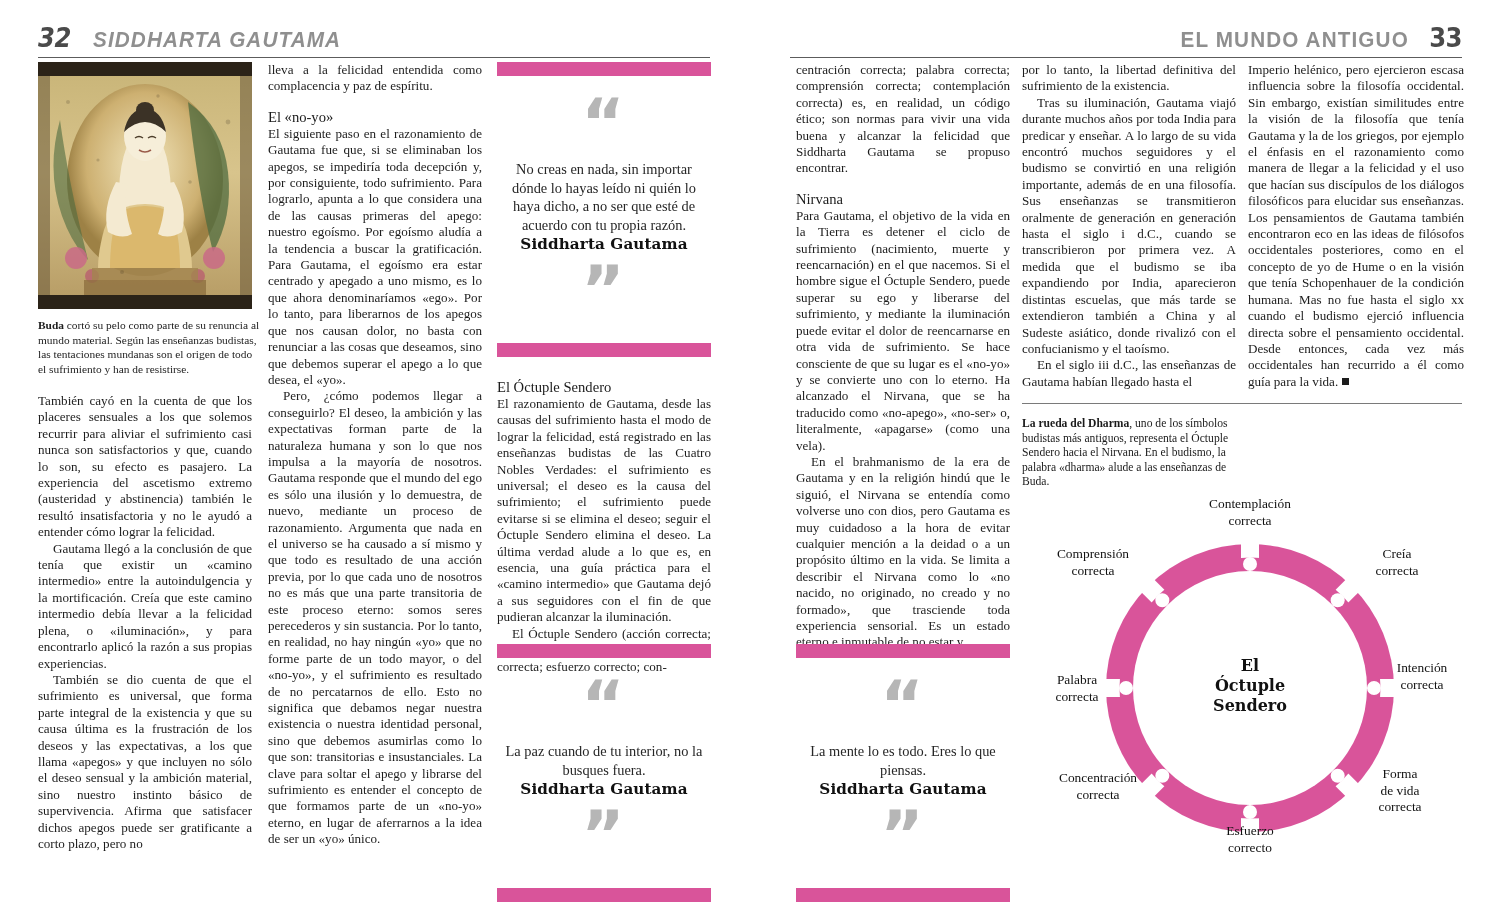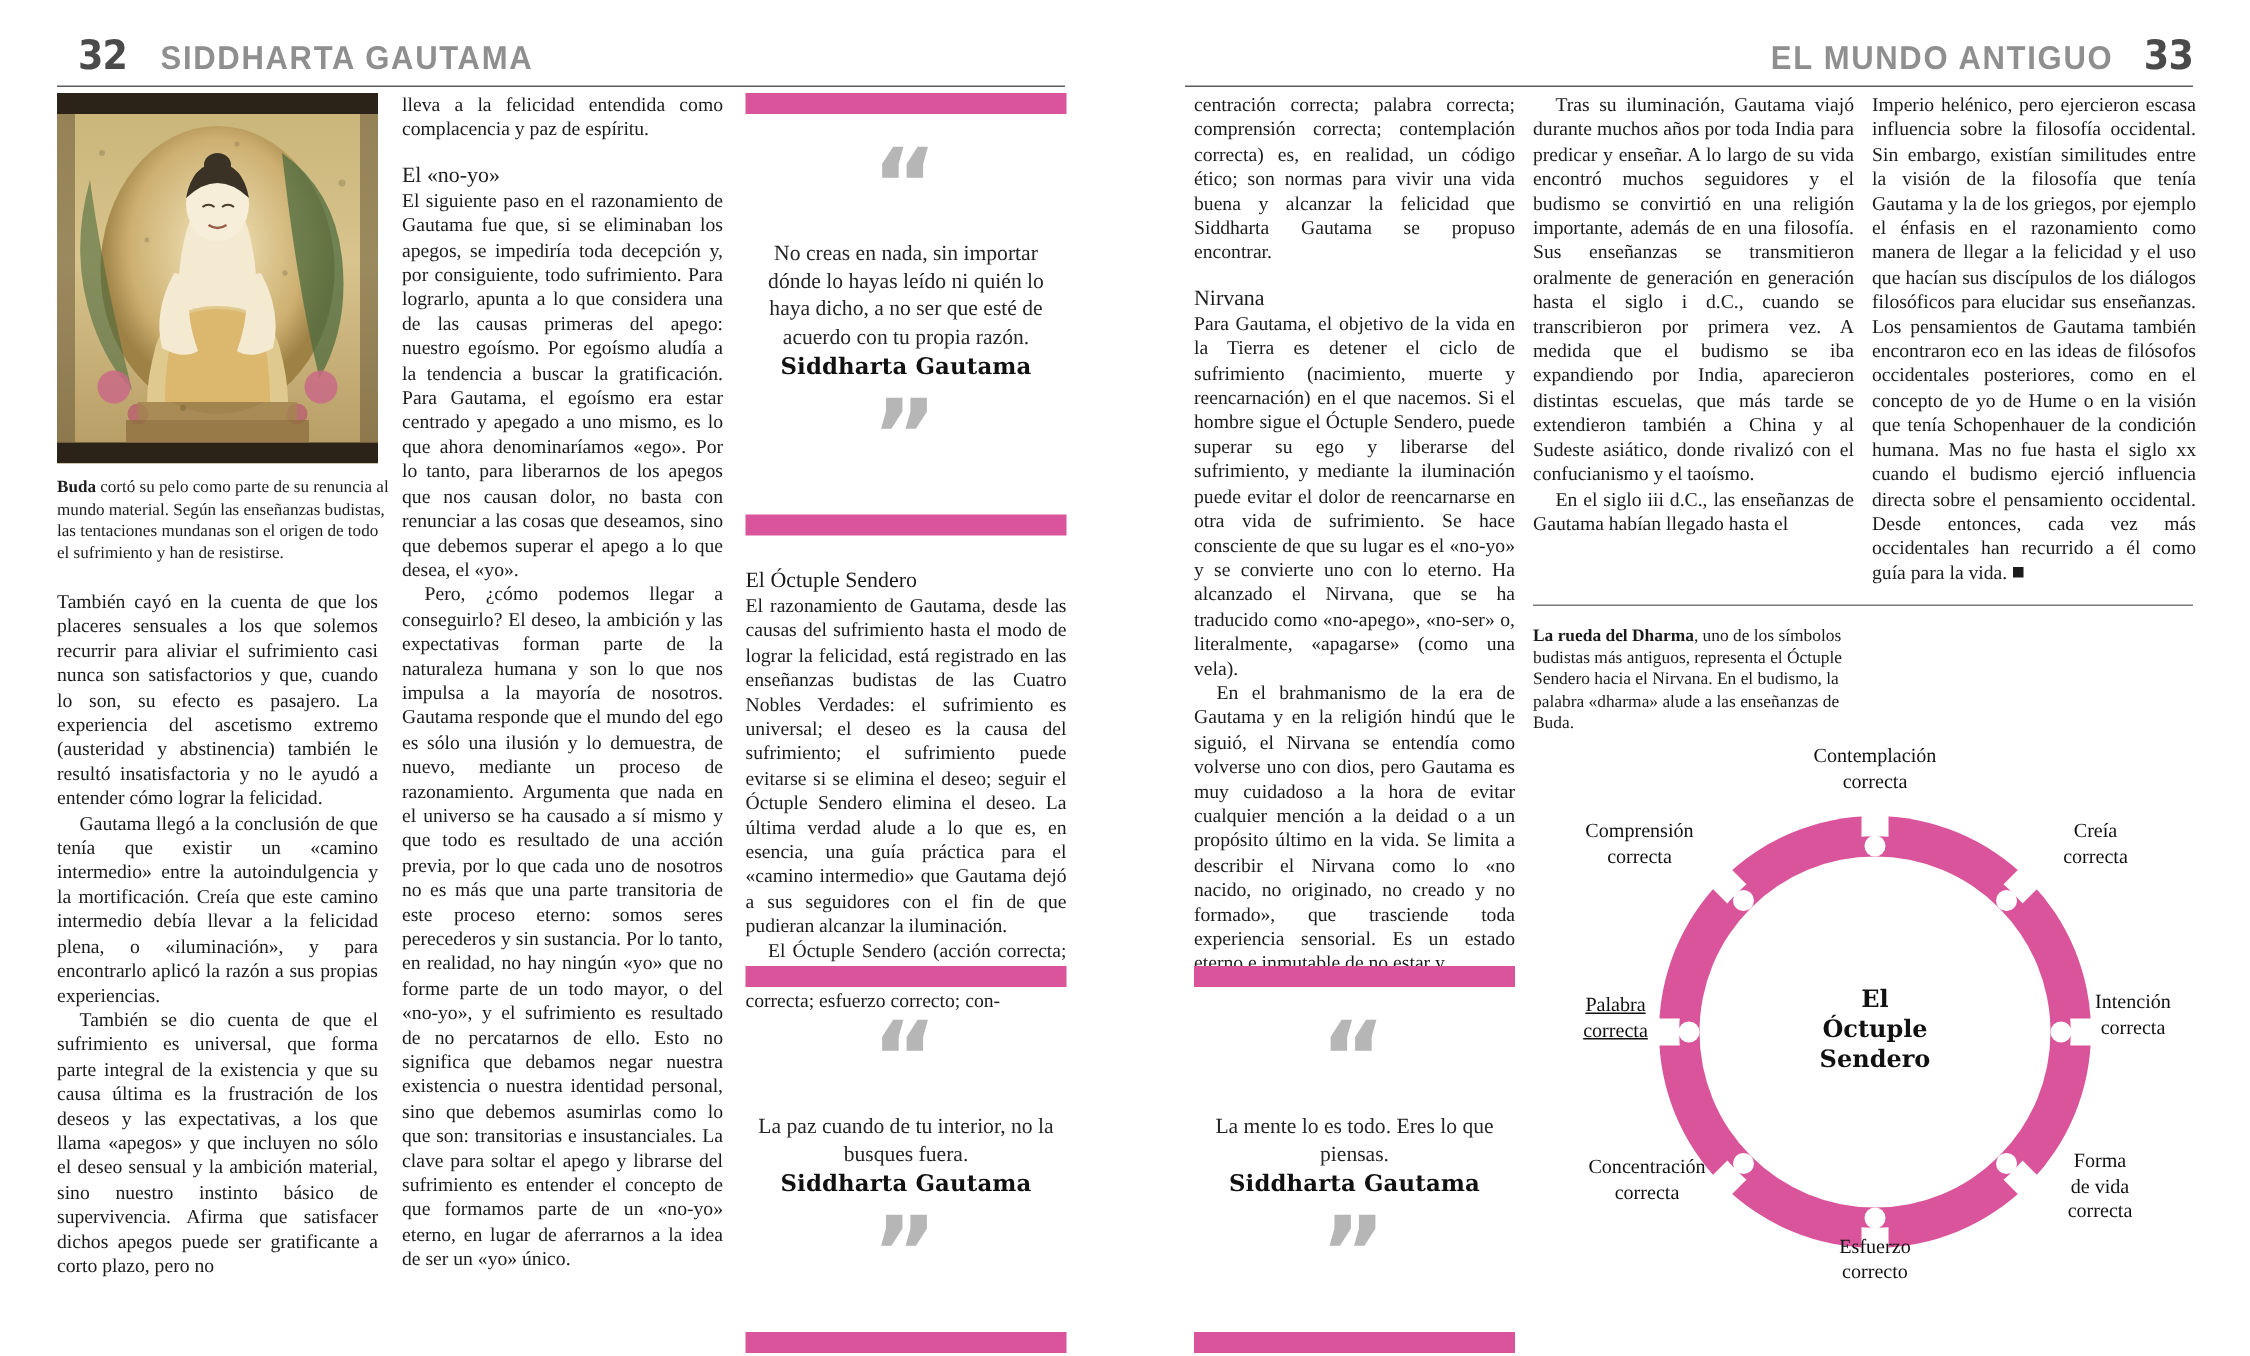--- a/index.html
+++ b/index.html
@@ -12,21 +12,21 @@
     color: #1a1a1a;
     overflow: hidden;
   }
   .spread { position: relative; width: 1500px; height: 904px; background:#fff; }
 
   
   .runhead {
     position: absolute; top: 22px; height: 34px;
     display: flex; align-items: baseline;
   }
-  .runhead-left  { left: 52px; }
+  .runhead-left  { left: 38px; font-style: italic; }
   .runhead-right { right: 38px; }
   .folio {
     font-family: "DejaVu Sans Condensed", "Liberation Sans", sans-serif;
     font-weight: bold; font-size: 27px; color: #4a4a4a;
     letter-spacing: -0.5px;
   }
   .runtitle {
     font-family: "Liberation Sans Narrow", "Liberation Sans", sans-serif;
     font-weight: bold; font-size: 22px; color: #8f8f8f;
     letter-spacing: 1.2px;
@@ -274,20 +274,21 @@
   <div class="quote q3">
     <div class="bar"></div>
     <div class="qmark open">“</div>
     <div class="qtext">La mente lo es todo. Eres lo que piensas.</div>
     <div class="qauthor">Siddharta Gautama</div>
     <div class="qmark close">”</div>
     <div class="bar bottom"></div>
   </div>
 
   <div class="col c5" style="height:330px; overflow:hidden;">
+    <p class="first">por lo tanto, la libertad definitiva del sufrimiento de la existencia.</p>
     <p>Tras su iluminación, Gautama viajó durante muchos años por toda India para predicar y enseñar. A lo largo de su vida encontró muchos seguidores y el budismo se convirtió en una religión importante, además de en una filosofía. Sus enseñanzas se transmitieron oralmente de generación en generación hasta el siglo i d.C., cuando se transcribieron por primera vez. A medida que el budismo se iba expandiendo por India, aparecieron distintas escuelas, que más tarde se extendieron también a China y al Sudeste asiático, donde rivalizó con el confucianismo y el taoísmo.</p>
     <p>En el siglo iii d.C., las enseñanzas de Gautama habían llegado hasta el</p>
   </div>
 
   <div class="col c6">
     <p class="first"><span>Imperio helénico, pero ejercieron escasa influencia sobre la filosofía occidental. Sin embargo, existían similitudes entre la visión de la filosofía que tenía Gautama y la de los griegos, por ejemplo el énfasis en el razonamiento como manera de llegar a la felicidad y el uso que hacían sus discípulos de los diálogos filosóficos para elucidar sus enseñanzas. Los pensamientos de Gautama también encontraron eco en las ideas de filósofos occidentales posteriores, como en el concepto de yo de Hume o en la visión que tenía Schopenhauer de la condición humana. Mas no fue hasta el siglo xx cuando el budismo ejerció influencia directa sobre el pensamiento occidental. Desde entonces, cada vez más occidentales han recurrido a él como guía para la vida.</span><span class="endmark"></span></p>
   </div>
 
   <div class="wheel-rule"></div>
   <div class="wheel-caption">
@@ -415,19 +416,19 @@
 correcta</div>
     <div class="wheel-label" style="left:352px; top:172px; width:120px;">Intención
 correcta</div>
     <div class="wheel-label" style="left:330px; top:278px; width:120px;">Forma
 de vida
 correcta</div>
     <div class="wheel-label" style="left:178px; top:335px; width:124px;">Esfuerzo
 correcto</div>
     <div class="wheel-label" style="left:8px; top:282px; width:160px;">Concentración
 correcta</div>
-    <div class="wheel-label" style="left:8px; top:174px; width:118px;text-decoration:underline;">Palabra
+    <div class="wheel-label" style="left:8px; top:184px; width:118px;">Palabra
 correcta</div>
     <div class="wheel-label" style="left:8px; top:58px; width:150px;">Comprensión
 correcta</div>
   </div>
 
 </div>
 
 </body></html>

